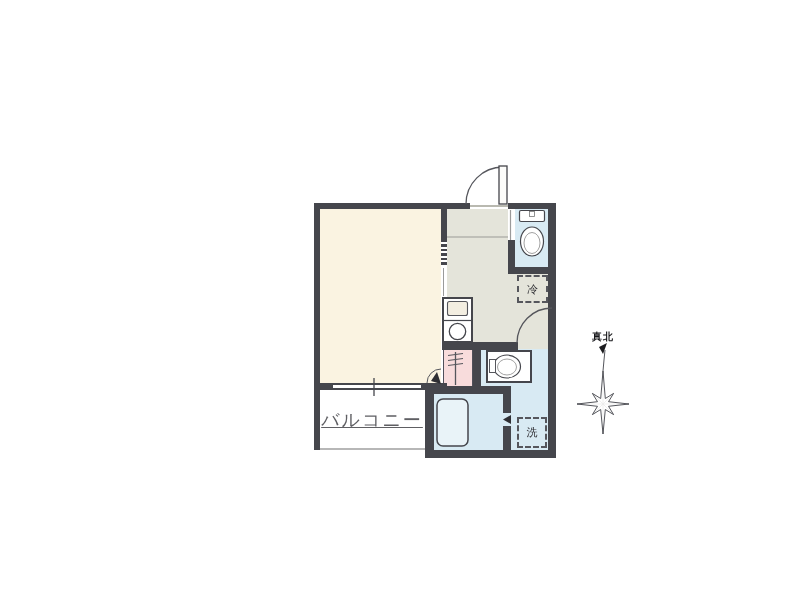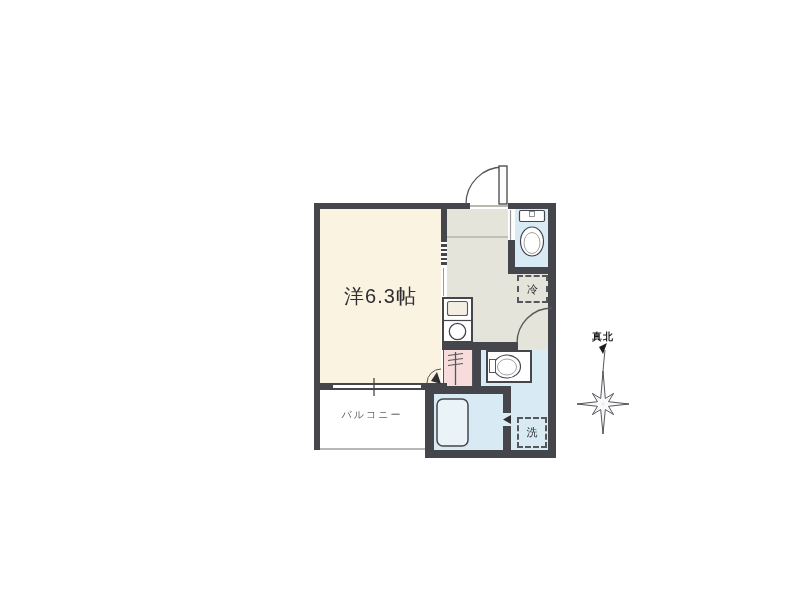--- a/index.html
+++ b/index.html
@@ -12,21 +12,21 @@
       background:repeating-linear-gradient(to bottom,#45464c 0 2.5px,#ffffff 2.5px 4.5px);}
   svg.overlay{position:absolute;left:0;top:0;z-index:4;}
   .label{position:absolute;z-index:5;color:#2e2e33;text-align:center;}
   .dashedbox{position:absolute;z-index:5;border:2px dashed #55565c;box-sizing:border-box;
       display:flex;align-items:center;justify-content:center;
       font-size:11px;color:#2e2e33;}
   .thinline{position:absolute;z-index:2;background:#b7b7b7;}
   .window{position:absolute;z-index:3;background:#ffffff;box-sizing:border-box;
       border-top:2px solid #45464c;border-bottom:2px solid #45464c;}
   .room-title{font-size:20px;letter-spacing:1px;}
-  .balcony-title{font-size:10px;color:#5f5f63;letter-spacing:2px;}
+  .balcony-title{font-size:18px;color:#5f5f63;letter-spacing:2px;text-decoration:underline;}
   .compass-title{font-size:10px;font-weight:bold;color:#17171a;letter-spacing:1px;}
 </style>
 </head>
 <body>
 
 <div id="stage">
 
   <div class="room" style="left:320px;top:209px;width:121px;height:174px;background:#faf3e1;"></div>
   <div class="room" style="left:447px;top:209px;width:61px;height:65px;background:#e4e4da;"></div>
   <div class="room" style="left:447px;top:274px;width:101px;height:68px;background:#e4e4da;"></div>
@@ -133,19 +133,18 @@
       <line x1="603" y1="404" x2="613.6" y2="393.4" stroke="#777" stroke-width="0.8"></line>
       <line x1="603" y1="404" x2="613.6" y2="414.6" stroke="#777" stroke-width="0.8"></line>
       <line x1="603" y1="404" x2="592.4" y2="414.6" stroke="#777" stroke-width="0.8"></line>
       <line x1="603" y1="404" x2="592.4" y2="393.4" stroke="#777" stroke-width="0.8"></line>
       <polygon points="603,371 605.3,398.5 613.6,393.4 608.5,401.7 629,404 608.5,406.3
                        613.6,414.6 605.3,409.5 603,434 600.7,409.5 592.4,414.6 597.5,406.3
                        577,404 597.5,401.7 592.4,393.4 600.7,398.5" fill="#ffffff" fill-opacity="0.85" stroke="#55565c" stroke-width="1"></polygon>
     </g>
   </svg>
 
-  <div class="label room-title" style="left:320px;top:283px;width:121px;">洋6.3帖</div>
 
   <div class="label balcony-title" style="left:319px;top:408px;width:106px;">バルコニー</div>
 
   <div class="label compass-title" style="left:588px;top:330px;width:30px;font-family:Liberation Mono, monospace;">真北</div>
 
 </div>
 
 </body></html>

